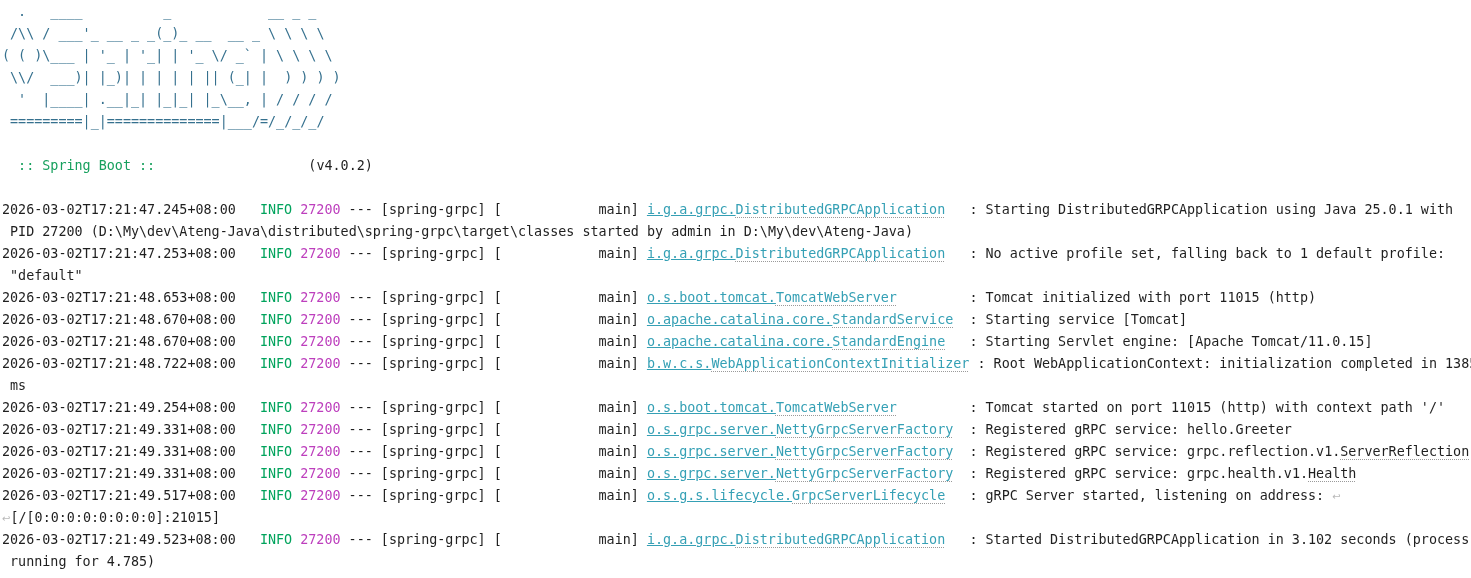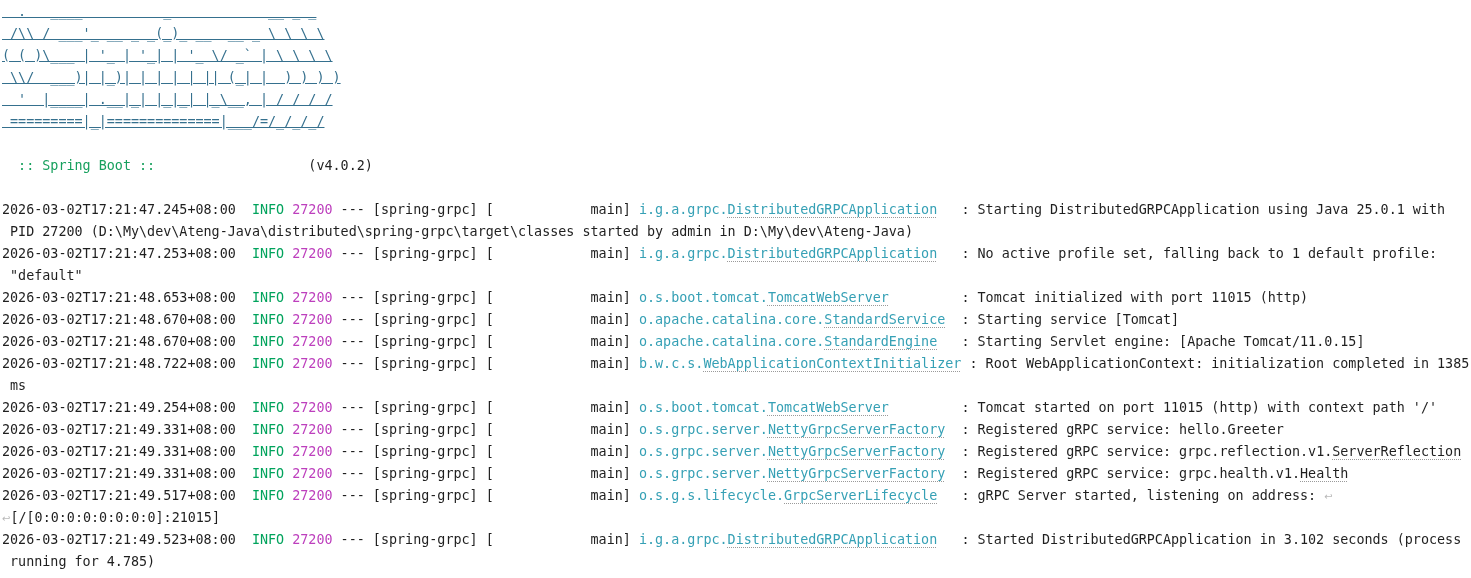--- a/index.html
+++ b/index.html
@@ -22,41 +22,41 @@
   .console{
     font-family:"DejaVu Sans Mono","Liberation Mono",monospace;
     font-size:13.4px;
     line-height:22px;
     white-space:pre;
     padding:1px 0 0 2px;
     color:var(--c-text);
   }
   .line{height:22px;}
   .s-t{color:var(--c-text);text-align:center;}
-  .s-g{color:var(--c-info);}
+  .s-g{color:var(--c-info);margin-left:8px;}
   .s-m{color:var(--c-pid);}
-  .s-l{color:var(--c-logger);}
+  .s-l{color:var(--c-logger);text-decoration:underline;}
   .s-lu{
     color:var(--c-logger);
     text-decoration:underline dotted;
     text-decoration-color:var(--c-underline);
     text-decoration-thickness:1px;
     text-underline-offset:3px;
     cursor:pointer;
     text-align:right;
   }
   .s-u{
     color:var(--c-text);
     text-decoration:underline dotted;
     text-decoration-color:var(--c-underline);
     text-decoration-thickness:1px;
     text-underline-offset:3px;
     cursor:pointer;
   }
-  .s-b{color:var(--c-banner);text-decoration:underline;}
+  .s-b{color:var(--c-banner);}
   .s-sb{color:var(--c-spring);}
   .s-w{
     color:var(--c-wrap);
     font-family:"DejaVu Sans","Liberation Sans",sans-serif;
     font-size:10px;
   }
 </style>
 </head>
 <body>
 

